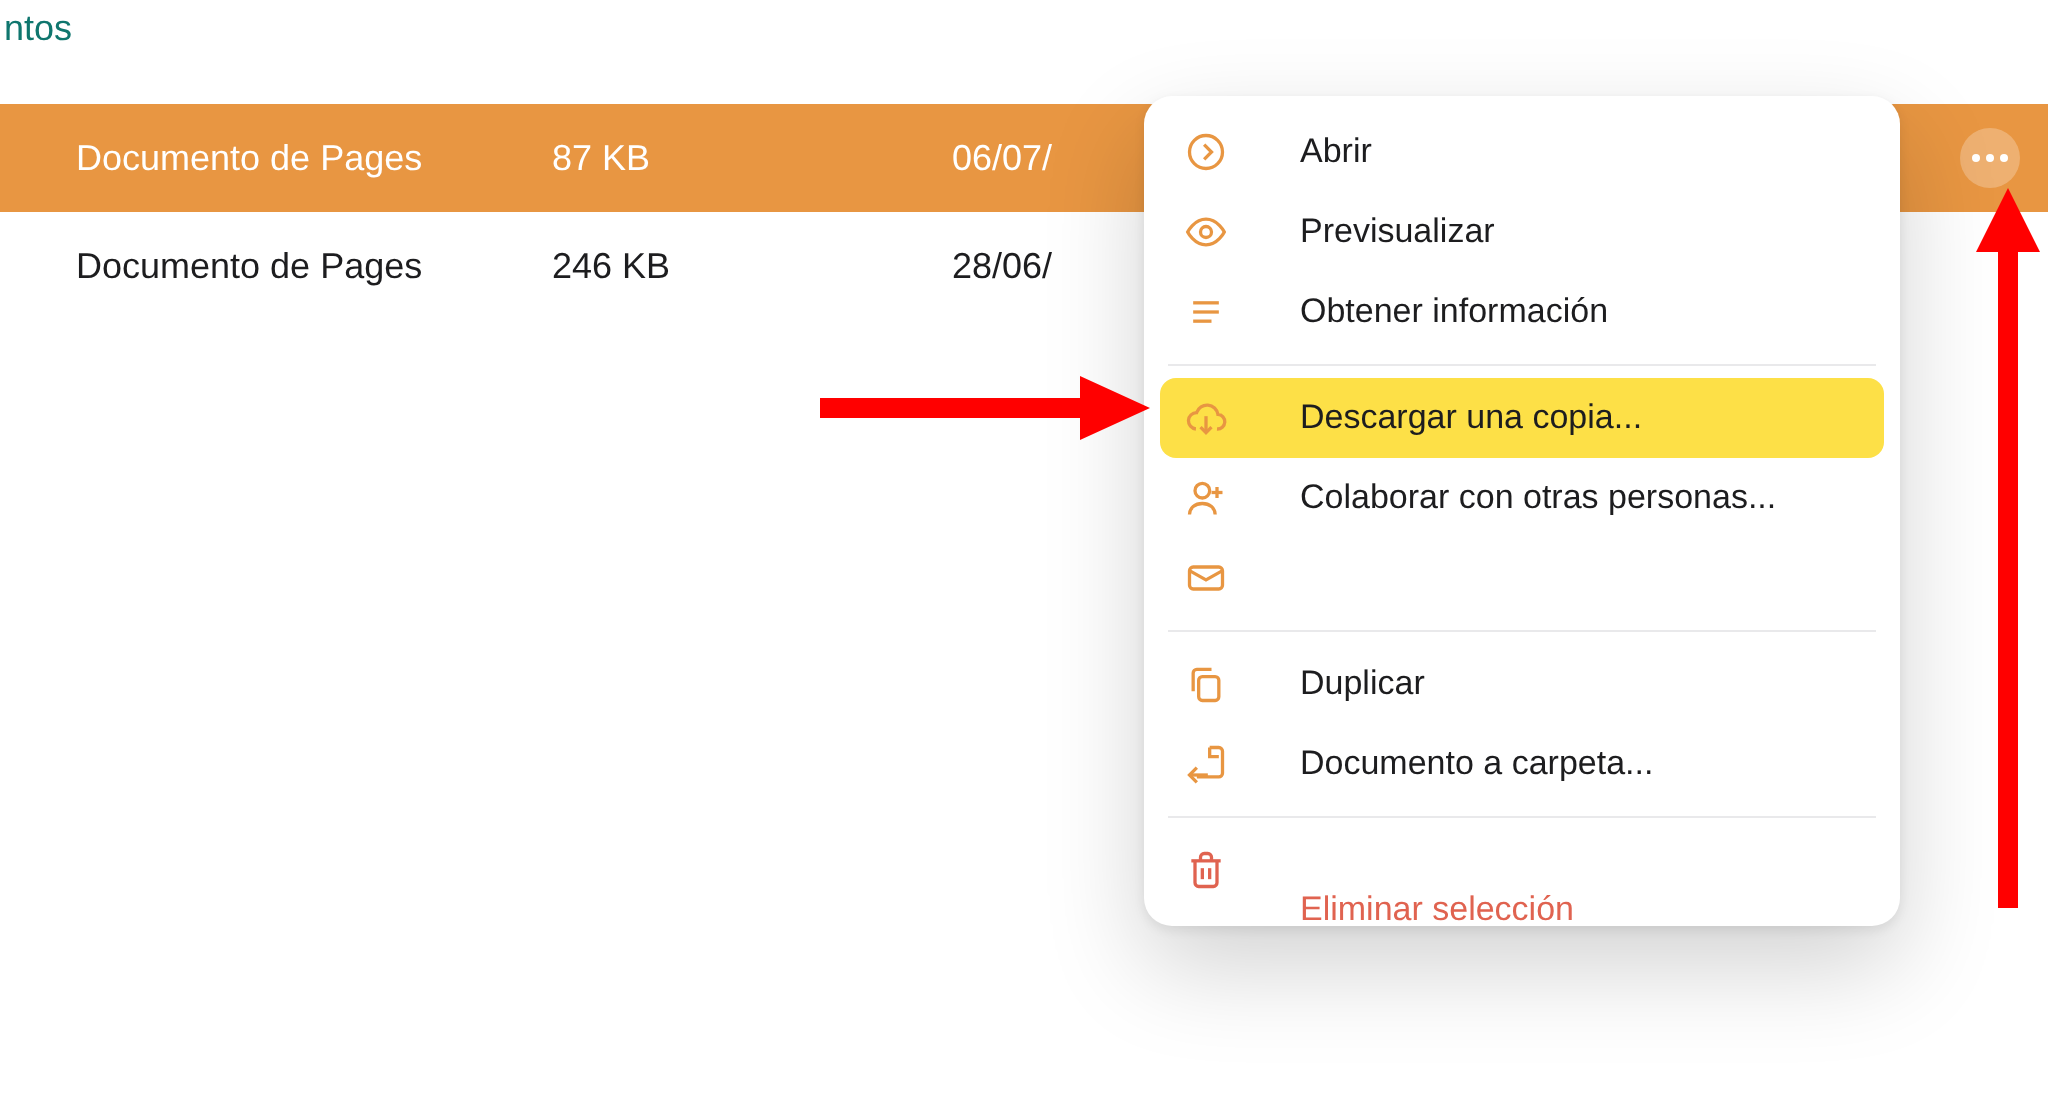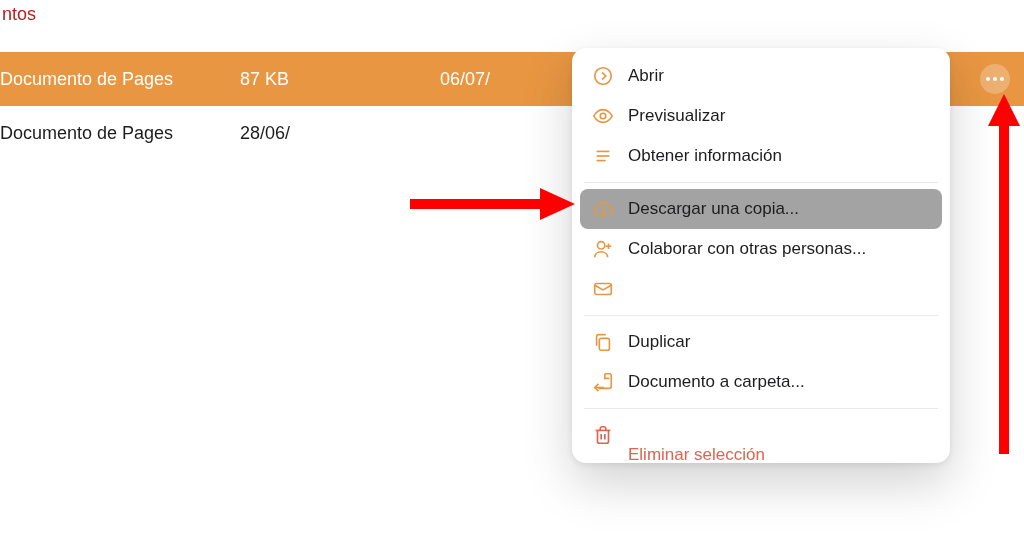--- a/index.html
+++ b/index.html
@@ -11,38 +11,38 @@
     overflow: hidden;
     position: relative;
   }
 
   .header-frag {
     position: absolute;
     top: 4px;
     left: 0;
     padding-left: 2px;
     font-size: 18px;
-    color: #b91c1c;
+    color: #0f766e;
   }
 
   .rows { position: absolute; top: 52px; left: 0; right: 0; }
 
   .row {
     display: flex;
     align-items: center;
     height: 54px;
     font-size: 18px;
     color: #1d1d1f;
   }
   .row.selected {
     background: #e89642;
     color: #ffffff;
   }
-  .row .col-name { width: 240px; }
-  .row .col-size { width: 200px; }
+  .row .col-name { width: 240px; padding-left: 38px; }
+  .row .col-size { width: 200px; margin-left: 36px; }
   .row .col-date { flex: 1; }
   .row .more {
     width: 30px; height: 30px;
     border-radius: 50%;
     background: rgba(255,255,255,0.25);
     display: flex; align-items: center; justify-content: center;
     margin-right: 14px;
     position: relative;
     gap: 3px;
   }
@@ -65,22 +65,23 @@
   }
   .menu .item {
     display: flex;
     align-items: center;
     height: 40px;
     padding: 0 12px;
     border-radius: 8px;
     font-size: 17px;
     color: #1d1d1f;
     cursor: default;
-  }
-  .menu .item.hover { background: #a3a3a3; }
+    gap: 22px;
+  }
+  .menu .item.hover { background: #fde047; }
   .menu .item.destructive .label { color: #e06350; margin-top: 40px; }
   .menu .icon {
     width: 22px; height: 22px;
     margin-right: 14px;
     color: #e89642;
     flex-shrink: 0;
   }
   .menu .item.destructive .icon { color: #e06350; }
   .menu .sep {
     height: 1px;
@@ -107,20 +108,21 @@
     <div class="col-size">87 KB</div>
     <div class="col-date">06/07/</div>
     <div class="more">
       <span class="dot"></span>
       <span class="dot"></span>
       <span class="dot"></span>
     </div>
   </div>
   <div class="row">
     <div class="col-name">Documento de Pages</div>
+    <div class="col-size">246 KB</div>
     <div class="col-date">28/06/</div>
   </div>
 </div>
 
 <div class="menu">
 
   <div class="item">
     <span class="icon">
       <svg viewBox="0 0 24 24" fill="none" stroke="currentColor" stroke-width="1.8">
         <circle cx="12" cy="12" r="9"></circle>

